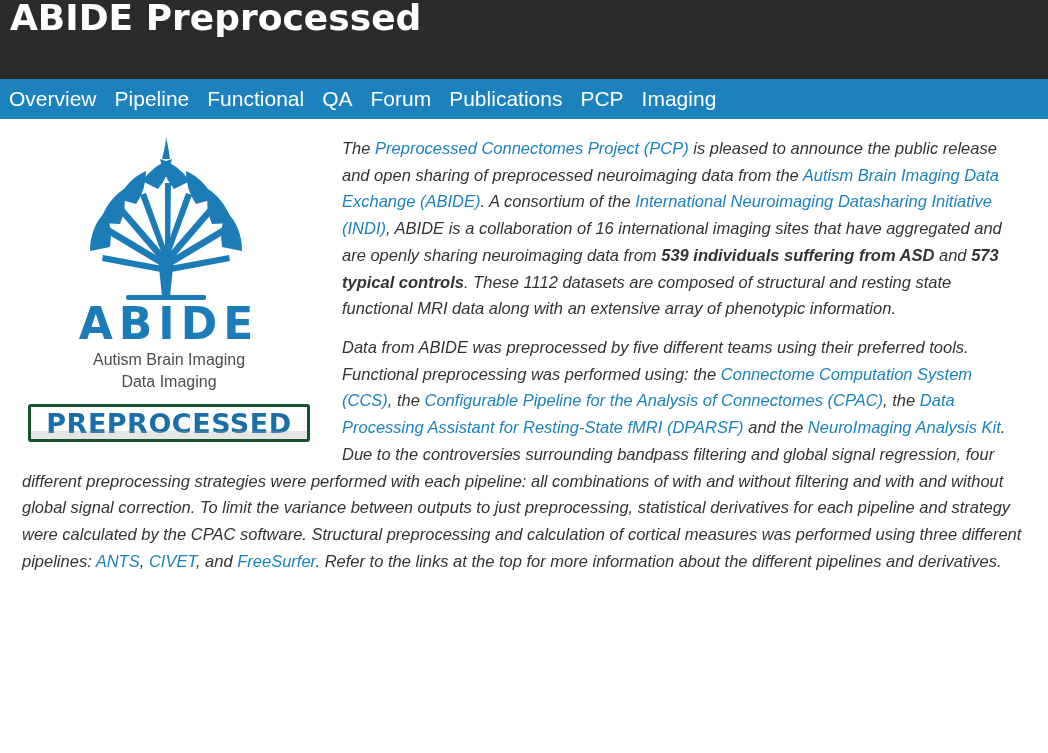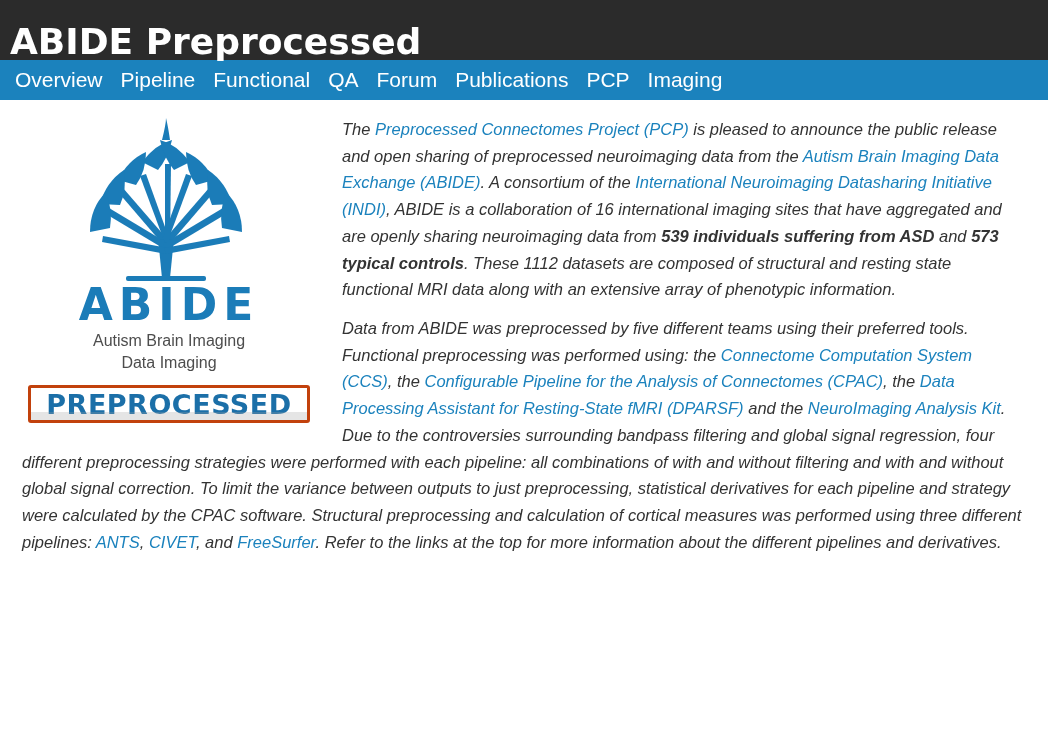--- a/index.html
+++ b/index.html
@@ -11,42 +11,41 @@
     height: 753px;
     background: #ffffff;
     font-family: "Liberation Sans", sans-serif;
     color: #333333;
     overflow: hidden;
   }
 
   
   .site-header {
     background: #2b2b2b;
-    height: 60px;
+    height: 79px;
     display: flex;
-    align-items: flex-end;
+    align-items: flex-start;
     padding-left: 10px;
     box-sizing: border-box;
   }
   .site-title {
     color: #ffffff;
     font-size: 36px;
     font-weight: bold;
     letter-spacing: 0px;
     line-height: 1;
     font-family: "DejaVu Sans", sans-serif;
   }
 
   
   .nav-bar {
     background: #1b82bd;
     height: 40px;
     display: flex;
     align-items: center;
-    padding-left: 6px;
     box-sizing: border-box;
   }
   .nav-item {
     color: #ffffff;
     font-size: 21px;
     text-decoration: none;
     padding: 0 9px;
     line-height: 40px;
     white-space: nowrap;
     cursor: pointer;
@@ -75,21 +74,21 @@
     font-size: 16px;
     line-height: 1.35;
     margin-top: 2px;
     font-family: "Liberation Sans", sans-serif;
   }
   .preprocessed-badge {
     margin-top: 12px;
     width: 282px;
     height: 38px;
     margin-left: 6px;
-    border: 3px solid #c2410c;
+    border: 3px solid #14532d;
     border-radius: 3px;
     background: #ffffff;
     display: flex;
     align-items: center;
     justify-content: center;
     box-sizing: border-box;
     position: relative;
     overflow: hidden;
   }
   .preprocessed-badge span {

